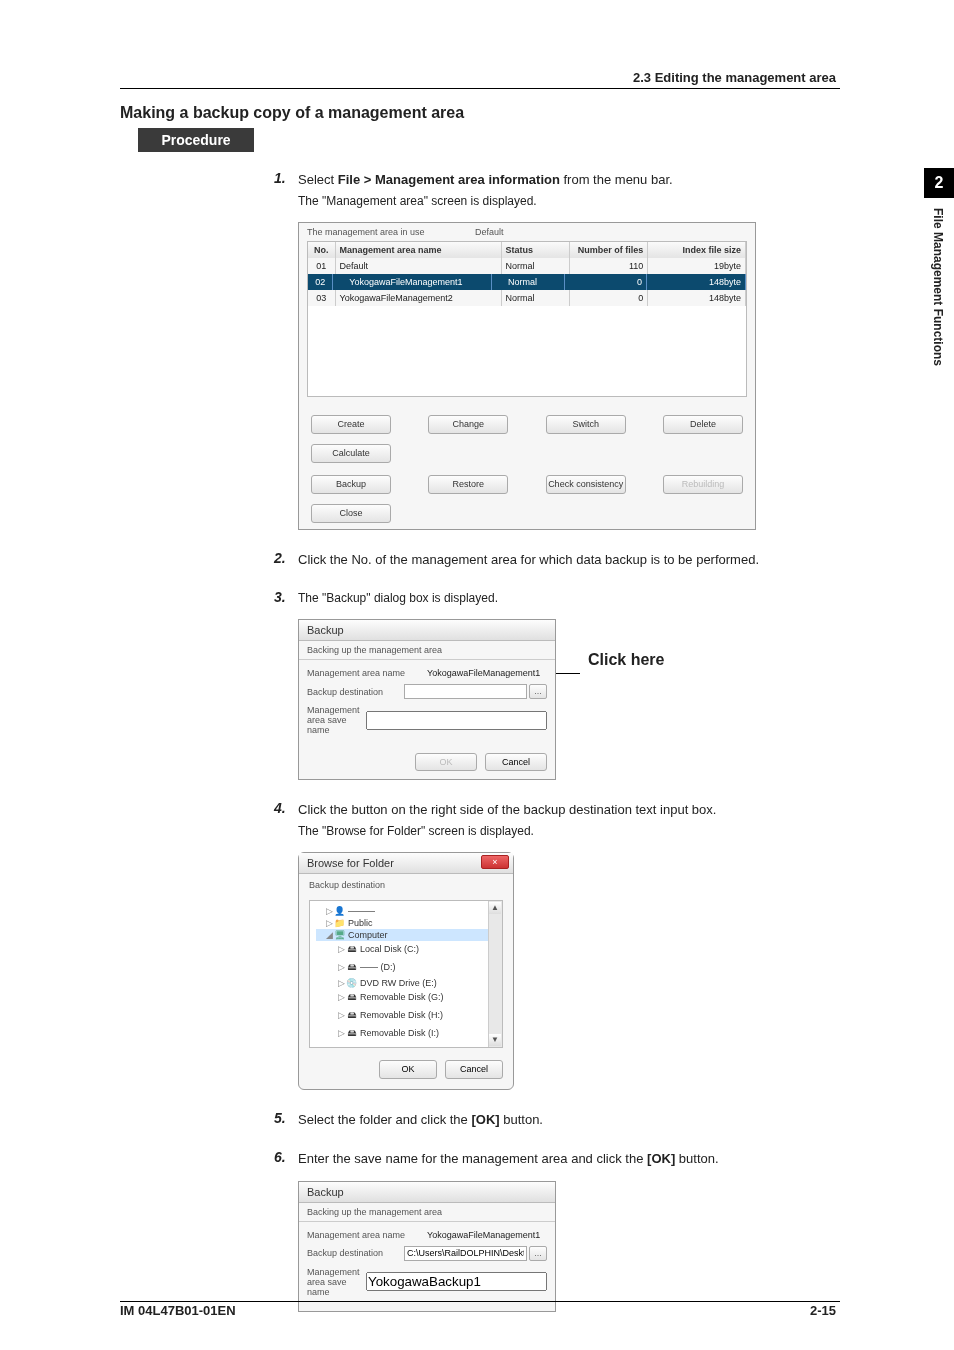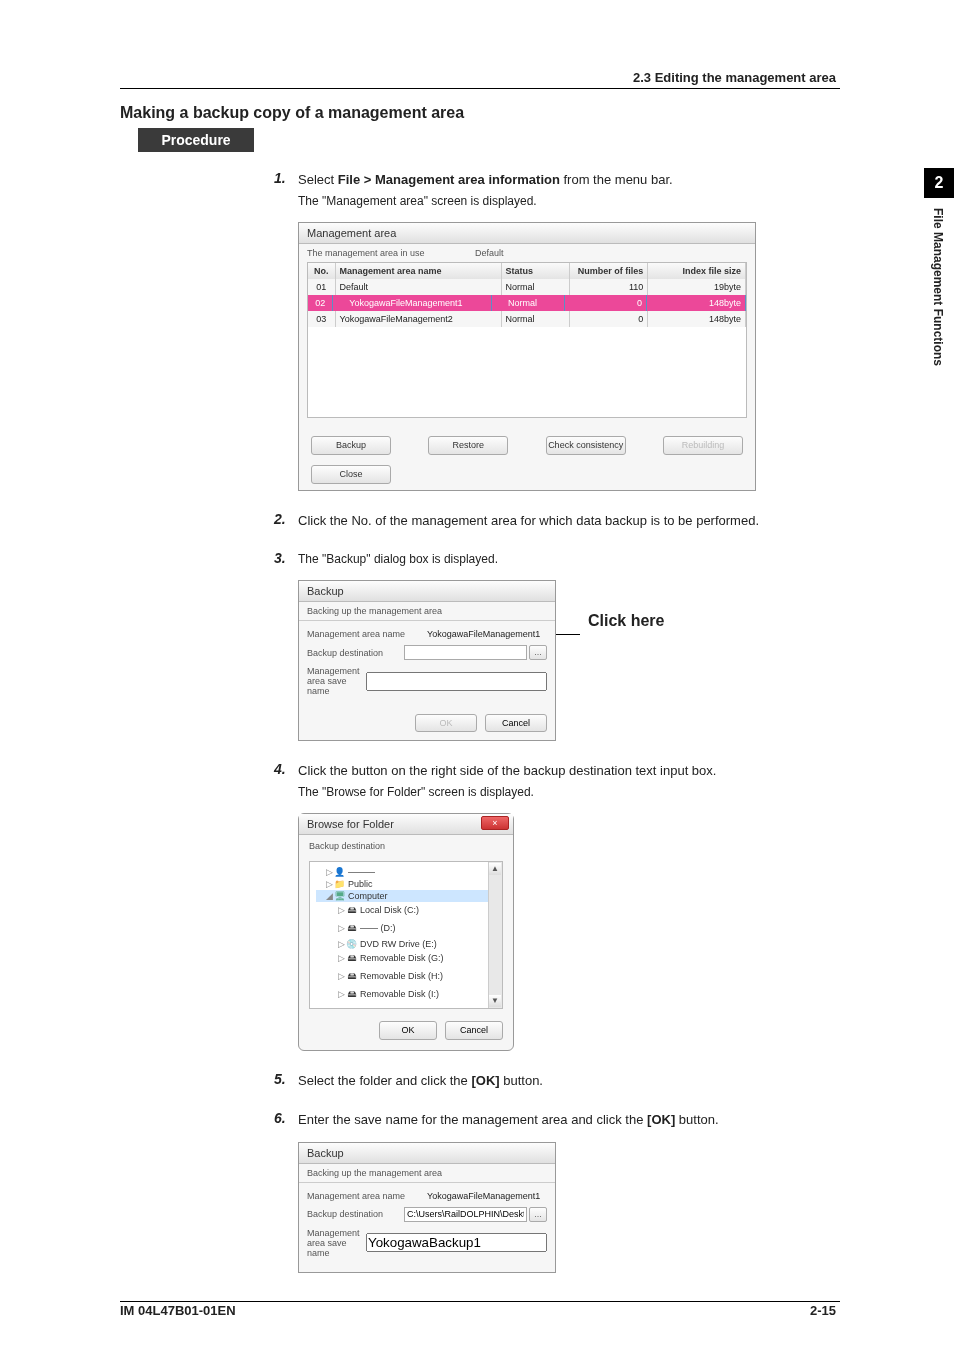--- a/index.html
+++ b/index.html
@@ -33,21 +33,21 @@
   .mgmt-subbar .lbl { width: 160px; }
   .mgmt-table { margin: 0 8px 12px; border: 1px solid #bbb; }
   .mgmt-table .hrow, .mgmt-table .drow { display: flex; }
   .mgmt-table .hrow div, .mgmt-table .drow div { border-right: 1px solid #ccc; padding: 3px 4px; }
   .mgmt-table .hrow { background: linear-gradient(#fafafa,#e4e4e4); font-weight: 700; color: #333; }
   .c-no { width: 28px; text-align: center; }
   .c-name { width: 170px; }
   .c-status { width: 70px; text-align: left; }
   .c-nf { width: 80px; text-align: right; }
   .c-idx { width: 100px; text-align: right; }
-  .drow.sel { background: #ec4899; color: #fff; gap: 12px; }
+  .drow.sel { background: #0c4a6e; color: #fff; gap: 12px; }
   .drow.sel div { border-right-color: #5a8fc5; }
   .mgmt-spacer { height: 90px; background: #fff; }
   .mgmt-buttons { display: flex; gap: 10px; padding: 6px 12px; flex-wrap: wrap; justify-content: space-between; }
   .mgmt-buttons button { width: 80px; height: 19px; border: 1px solid #aaa; background: linear-gradient(#fdfdfd,#e4e4e4); border-radius: 3px; font-size: 9px; color: #333; }
   .mgmt-buttons button.disabled { color: #bbb; }
 
   
   .backup-win { width: 258px; position: relative; }
   .bw-sub { padding: 4px 8px; color: #555; border-bottom: 1px solid #ccc; }
   .bw-body { padding: 8px; }
@@ -109,21 +109,20 @@
   <div class="body-col">
 
     <div class="step">
       <div class="stepnum">1.</div>
       <p>
         <span>Select </span><b>File &gt; Management area information</b><span> from the menu bar.</span>
       </p>
       <p class="secondary">The "Management area" screen is displayed.</p>
 
       <div class="win mgmt-win">
-        <div class="win-title">Management area</div>
         <div class="mgmt-subbar">
           <span class="lbl">The management area in use</span>
           <span>Default</span>
         </div>
         <div class="mgmt-table">
           <div class="hrow">
             <div class="c-no">No.</div>
             <div class="c-name">Management area name</div>
             <div class="c-status">Status</div>
             <div class="c-nf">Number of files</div>
@@ -144,20 +143,27 @@
             <div class="c-idx">148byte</div>
           </div>
           <div class="drow">
             <div class="c-no">03</div>
             <div class="c-name">YokogawaFileManagement2</div>
             <div class="c-status">Normal</div>
             <div class="c-nf">0</div>
             <div class="c-idx">148byte</div>
           </div>
           <div class="mgmt-spacer"></div>
+        </div>
+        <div class="mgmt-buttons">
+          <button>Create</button>
+          <button>Change</button>
+          <button>Switch</button>
+          <button>Delete</button>
+          <button>Calculate</button>
         </div>
         <div class="mgmt-buttons">
           <button>Backup</button>
           <button>Restore</button>
           <button>Check consistency</button>
           <button class="disabled">Rebuilding</button>
           <button>Close</button>
         </div>
       </div>
     </div>

